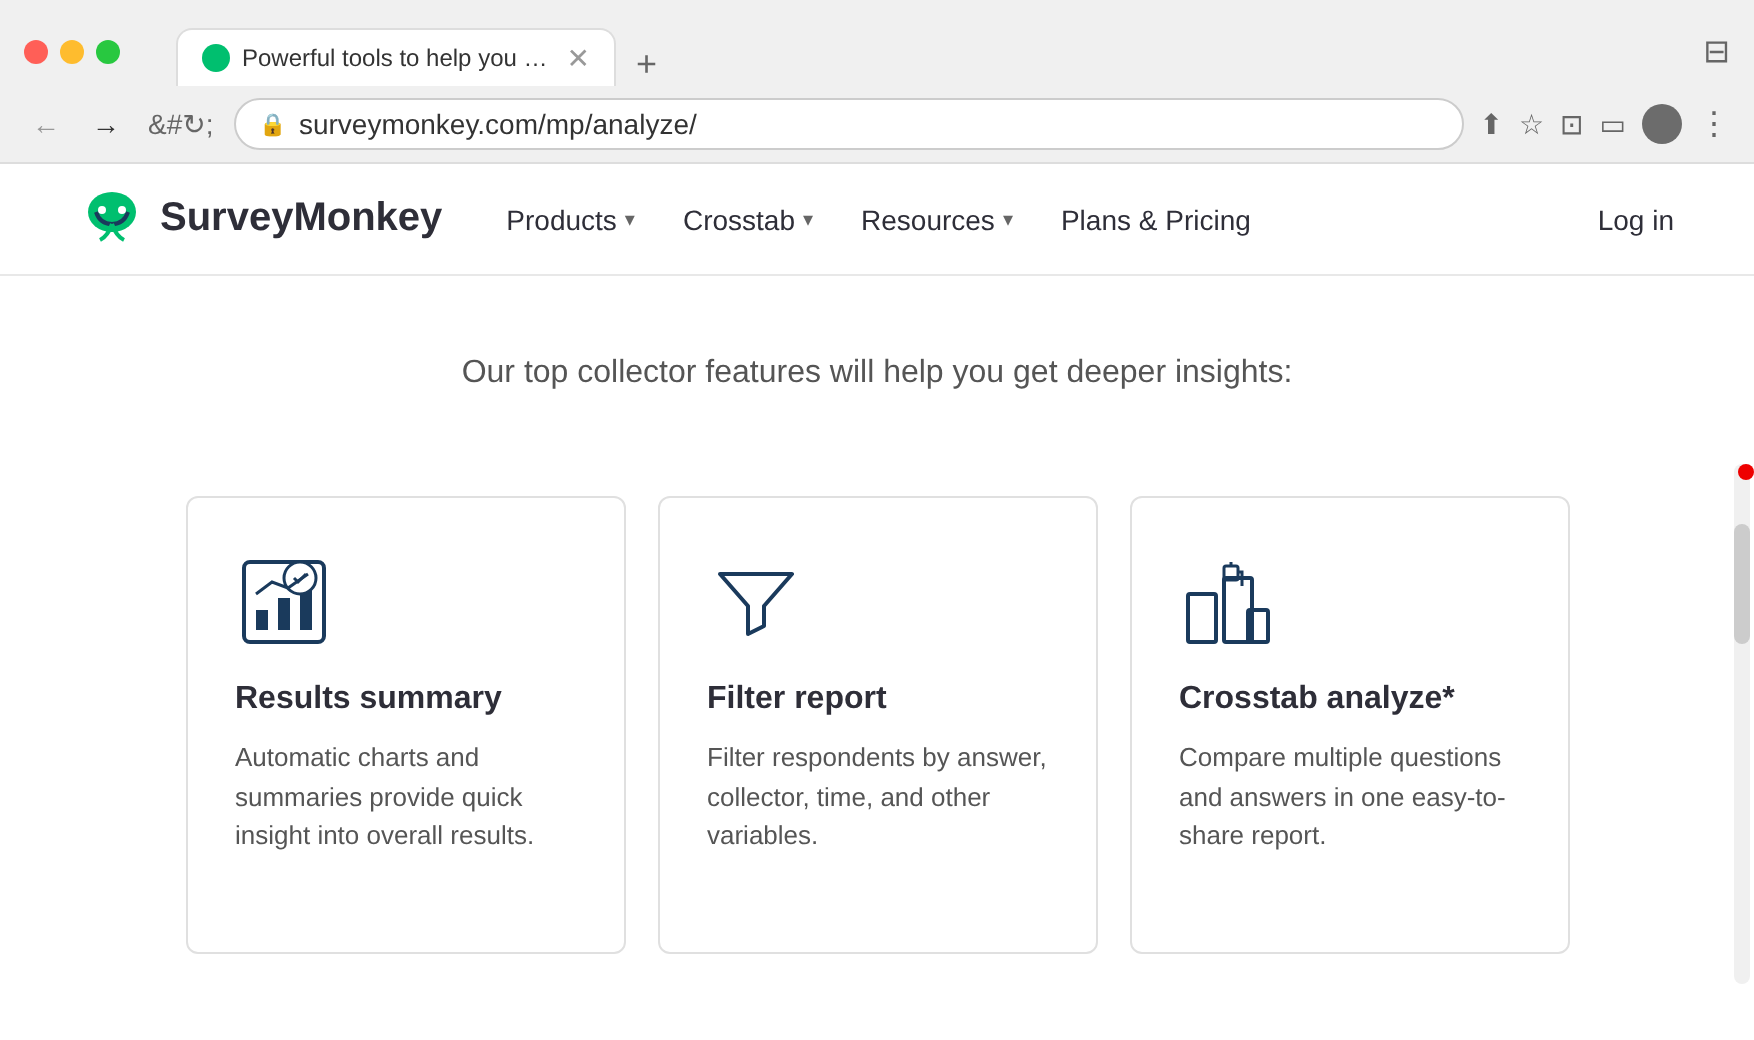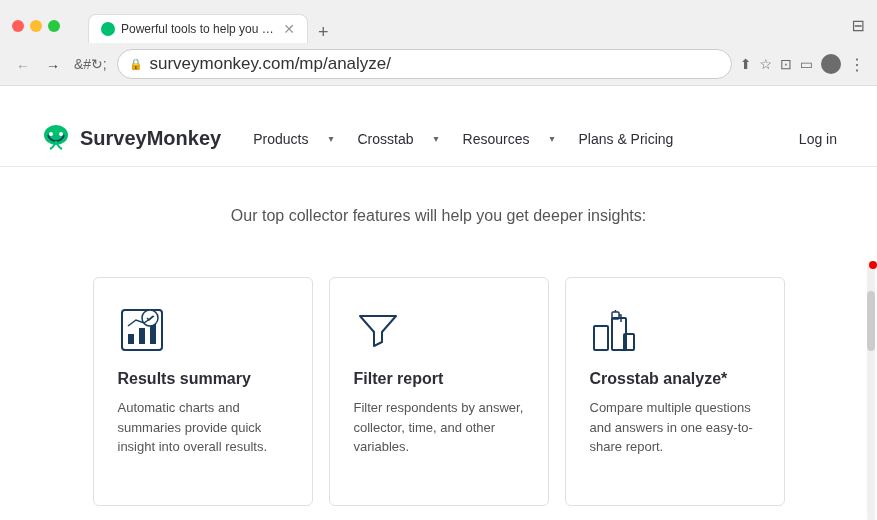--- a/index.html
+++ b/index.html
@@ -18,35 +18,35 @@
     .tab-favicon { width: 14px; height: 14px; background: #00bf6f; border-radius: 50%; flex-shrink: 0; }
     .tab-title { flex: 1; overflow: hidden; text-overflow: ellipsis; white-space: nowrap; font-size: 12px; }
     .tab-close { color: #999; font-size: 14px; cursor: pointer; }
     .tab-new { background: transparent; border: none; font-size: 18px; color: #666; padding: 0 6px; cursor: pointer; }
     .browser-toolbar { display: flex; align-items: center; padding: 6px 12px 6px; gap: 8px; background: #f0f0f0; }
     .browser-nav-btn { background: none; border: none; color: #999; font-size: 14px; cursor: pointer; padding: 2px 4px; }
     .browser-nav-btn.active { color: #333; }
     .browser-refresh { background: none; border: none; color: #666; cursor: pointer; font-size: 14px; padding: 2px; }
     .browser-address-bar { flex: 1; background: #fff; border: 1px solid #ccc; border-radius: 20px; padding: 4px 12px; font-size: 13px; color: #333; display: flex; align-items: center; gap: 6px; }
     .address-lock { color: #666; font-size: 11px; }
-    .address-text { color: #333; font-size: 17px; }
+    .address-text { color: #333; font-size: 14px; }
     .browser-actions { display: flex; gap: 8px; align-items: center; }
     .browser-action-btn { background: none; border: none; color: #666; cursor: pointer; font-size: 14px; }
     .browser-menu-btn { background: none; border: none; color: #666; cursor: pointer; font-size: 16px; }
 
     
     .website { background: #fff; }
 
     
-    .nav { display: flex; align-items: center; padding: 0 40px; height: 56px; border-bottom: 1px solid #e8e8e8; margin-top: 25px; }
+    .nav { display: flex; align-items: center; padding: 0 40px; height: 56px; border-bottom: 1px solid #e8e8e8; }
     .nav-logo { display: flex; align-items: center; gap: 8px; margin-right: 32px; cursor: pointer; }
     .logo-icon { width: 32px; height: 28px; }
     .logo-text { font-size: 20px; font-weight: 600; color: #2e2e38; }
     .nav-items { display: flex; align-items: center; gap: 24px; flex: 1; }
-    .nav-item { display: flex; align-items: center; gap: 20px; font-size: 14px; color: #2e2e38; cursor: pointer; padding: 4px 0; text-align: center; }
+    .nav-item { display: flex; align-items: center; gap: 4px; font-size: 14px; color: #2e2e38; cursor: pointer; padding: 4px 0; text-align: center; }
     .nav-chevron { font-size: 10px; color: #666; }
     .nav-pricing { font-size: 14px; color: #2e2e38; cursor: pointer; text-align: center; }
     .nav-right { display: flex; gap: 16px; margin-left: auto; }
     .nav-login { font-size: 14px; color: #2e2e38; cursor: pointer; font-weight: 500; }
     .nav-signup { background: #f8a500; color: #fff; border: none; border-radius: 4px; padding: 8px 16px; font-size: 14px; font-weight: 600; cursor: pointer; }
 
     
     .hero { text-align: center; padding: 40px 20px 20px; }
     .hero-title { font-size: 32px; font-weight: 700; color: #2e2e38; line-height: 1.3; margin-bottom: 20px; }
     .hero-subtitle { font-size: 16px; color: #555; margin-bottom: 8px; }

